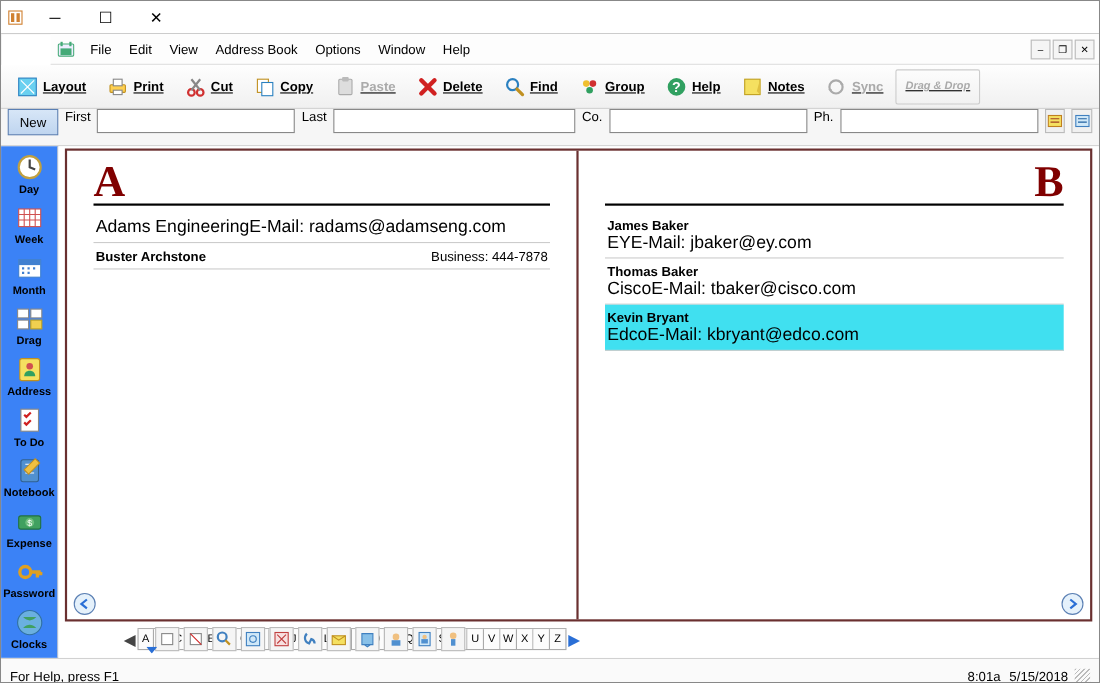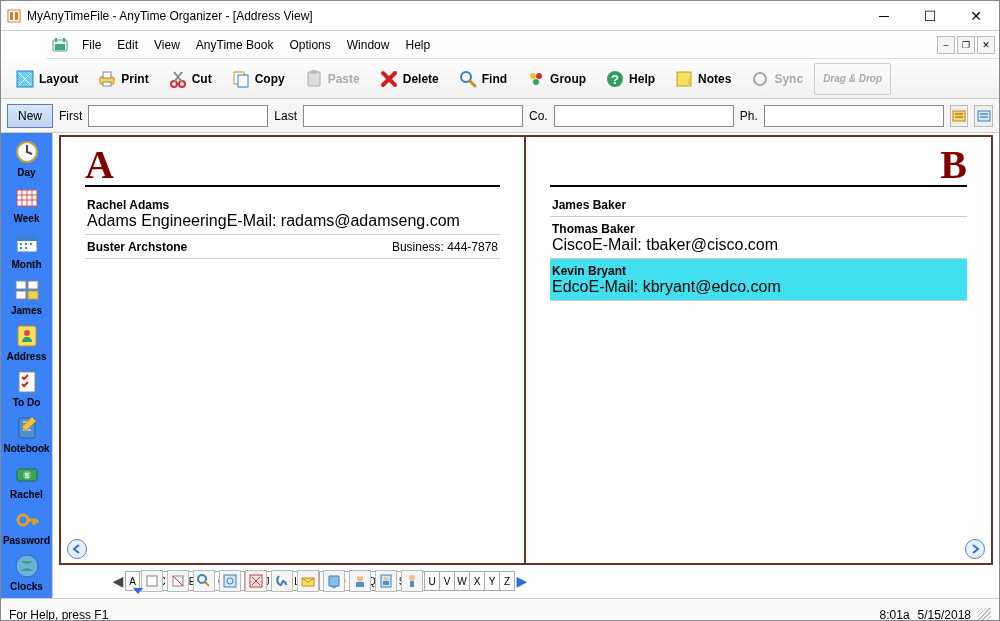--- a/index.html
+++ b/index.html
@@ -25,27 +25,27 @@
   width: 46px; height: 30px; display:flex;align-items:center;justify-content:center;
   font-size:14px; cursor:pointer;
 }
 
 .menubar { height: 28px; display:flex; align-items:center; padding-left:4px; gap:0; background:#fdfdfd;border-bottom:1px solid #ddd;margin-left:45px;}
 .menubar .app-btn{ width:20px;height:20px;display:flex;align-items:center;justify-content:center;margin-right:4px;}
 .menubar .menu-item { padding: 4px 8px; cursor:pointer; font-size:12px;}
 .menubar .mdi-ctrls{margin-left:auto;display:flex;gap:2px;padding-right:4px;}
 .menubar .mdi-ctrls .mdi-btn{width:18px;height:18px;border:1px solid #bbb;display:flex;align-items:center;justify-content:center;font-size:9px;cursor:pointer;background:#f5f5f5;}
 
-.toolbar { height: 40px; display:flex;align-items:center;gap:4px;padding:0 6px;background:linear-gradient(#fefefe,#f0f0f0);border-bottom:1px solid #ccc;}
+.toolbar { height: 40px; display:flex;align-items:center;gap:4px;padding:0 6px;background:linear-gradient(#fefefe,#f0f0f0);border-bottom:1px solid #ccc;text-decoration:underline;}
 .toolbar .tool-btn{height:32px;display:flex;align-items:center;gap:3px;padding:0 6px;border:1px solid transparent;border-radius:2px;cursor:pointer;font-size:12px;font-weight:bold;}
 .toolbar .tool-btn .ico{width:22px;height:22px;display:flex;align-items:center;justify-content:center;}
 .toolbar .tool-btn.disabled{color:#aaa;cursor:default;}
 .toolbar .tool-btn.dragdrop{border:1px solid #ccc;color:#aaa;font-style:italic;font-size:10px;padding:0 8px;}
 
-.filterbar{height:34px;display:flex;align-items:center;gap:6px;padding:0 6px;background:#f6f6f6;border-bottom:1px solid #ccc;}
+.filterbar{height:34px;display:flex;gap:6px;padding:0 6px;background:#f6f6f6;border-bottom:1px solid #ccc;}
 .filterbar .new-btn{height:24px;padding:0 10px;border:1px solid #5a7fb3;background:linear-gradient(#d7e6f7,#bfd5ef);cursor:pointer;font-size:12px;display:flex;align-items:center;}
 .filterbar .lbl{font-size:12px;}
 .filterbar input{height:22px;border:1px solid #888;padding:0 4px;font-size:12px;flex-shrink:0;}
 .filterbar .ic-btn{width:22px;height:22px;border:1px solid #bbb;background:#f0f0f0;display:flex;align-items:center;justify-content:center;cursor:pointer;}
 
 .content{display:flex;height:465px;}
 .sidebar{width:52px;background:#3b82f6;border-right:1px solid #ccc;padding-top:2px;}
 .sidebar .side-item{display:flex;flex-direction:column;align-items:center;padding:3px 0;cursor:pointer;gap:1px;}
 .sidebar .side-item .side-icon{width:28px;height:28px;display:flex;align-items:center;justify-content:center;}
 .sidebar .side-item .side-label{font-size:10px;font-weight:bold;}
@@ -84,42 +84,41 @@
 <body>
 
 <div class="titlebar">
   <span class="app-icon">
     <svg width="14" height="14">
         <rect x="1" y="1" width="12" height="12" fill="#fff" stroke="#d08030"></rect>
         <rect x="3" y="3" width="3" height="8" fill="#d08030"></rect>
         <rect x="8" y="3" width="3" height="8" fill="#d08030"></rect>
       </svg>
   </span>
-  <span class="title">MyAnyTimeFile - AnyTime Organizer - [Address View]</span>
   <div class="win-controls">
     <div class="win-btn">─</div>
     <div class="win-btn">☐</div>
     <div class="win-btn">✕</div>
   </div>
 </div>
 
 <div class="menubar">
   <span class="app-btn">
     <svg width="16" height="16">
         <rect x="1" y="3" width="14" height="11" rx="1" fill="#eef" stroke="#4a7"></rect>
         <rect x="3" y="1" width="2" height="4" fill="#4a7"></rect>
         <rect x="11" y="1" width="2" height="4" fill="#4a7"></rect>
         <rect x="3" y="7" width="10" height="6" fill="#4a7"></rect>
       </svg>
   </span>
   <div id="menus" style="display: flex;">
       <div class="menu-item">File</div>
       <div class="menu-item">Edit</div>
       <div class="menu-item">View</div>
-      <div class="menu-item">AnyTime Book</div>
+      <div class="menu-item">Address Book</div>
       <div class="menu-item">Options</div>
       <div class="menu-item">Window</div>
       <div class="menu-item">Help</div>
     </div>
   <div class="mdi-ctrls">
     <div class="mdi-btn">–</div>
     <div class="mdi-btn">❐</div>
     <div class="mdi-btn">✕</div>
   </div>
 </div>
@@ -289,21 +288,21 @@
       </div>
       <div class="side-item">
         <div class="side-icon">
           <svg width="26" height="26">
             <rect x="2" y="4" width="10" height="8" fill="#fff" stroke="#888"></rect>
             <rect x="14" y="4" width="10" height="8" fill="#fff" stroke="#888"></rect>
             <rect x="2" y="14" width="10" height="8" fill="#fff" stroke="#888"></rect>
             <rect x="14" y="14" width="10" height="8" fill="#f0d050" stroke="#c0a020"></rect>
           </svg>
         </div>
-        <div class="side-label">James</div>
+        <div class="side-label">Drag</div>
       </div>
       <div class="side-item">
         <div class="side-icon">
           <svg width="26" height="26">
             <rect x="4" y="3" width="18" height="20" rx="2" fill="#f5e060" stroke="#c09020"></rect>
             <circle cx="13" cy="10" r="3" fill="#d05050"></circle>
             <path d="M8 19c0-3 2-5 5-5s5 2 5 5" fill="#30a060"></path>
           </svg>
         </div>
         <div class="side-label">Address</div>
@@ -328,21 +327,21 @@
         <div class="side-label">Notebook</div>
       </div>
       <div class="side-item">
         <div class="side-icon">
           <svg width="26" height="26">
             <rect x="3" y="8" width="20" height="12" rx="2" fill="#40a060" stroke="#207040"></rect>
             <circle cx="13" cy="14" r="4" fill="#70c080"></circle>
             <text x="13" y="17" text-anchor="middle" fill="#fff" font-size="8">$</text>
           </svg>
         </div>
-        <div class="side-label">Rachel</div>
+        <div class="side-label">Expense</div>
       </div>
       <div class="side-item">
         <div class="side-icon">
           <svg width="26" height="26">
             <circle cx="9" cy="13" r="5" fill="none" stroke="#e0a020" stroke-width="3"></circle>
             <path d="M13 13h10M20 13v5M23 13v3" stroke="#e0a020" stroke-width="3"></path>
           </svg>
         </div>
         <div class="side-label">Password</div>
       </div>
@@ -357,23 +356,20 @@
       </div>
     </div>
   <div class="workspace">
     <div class="book">
       <div class="page page-left">
         <div class="letter-header">
             <span class="big-letter">A</span>
           </div>
         <div id="entriesA">
             <div class="entry">
-              <div class="row1">
-                <span>Rachel Adams</span>
-              </div>
       <div class="row2">
                 <span>Adams Engineering</span>
       <span>E-Mail: radams@adamseng.com</span>
               </div>
             </div>
             <div class="entry">
               <div class="single">
                 <span>Buster Archstone</span>
       <span class="ph">Business: 444-7878</span>
               </div>
@@ -386,20 +382,24 @@
           </div>
       </div>
       <div class="page">
         <div class="letter-header right">
             <span class="big-letter">B</span>
           </div>
         <div id="entriesB">
             <div class="entry">
               <div class="row1">
                 <span>James Baker</span>
+              </div>
+      <div class="row2">
+                <span>EY</span>
+      <span>E-Mail: jbaker@ey.com</span>
               </div>
             </div>
             <div class="entry">
               <div class="row1">
                 <span>Thomas Baker</span>
               </div>
       <div class="row2">
                 <span>Cisco</span>
       <span>E-Mail: tbaker@cisco.com</span>
               </div>

